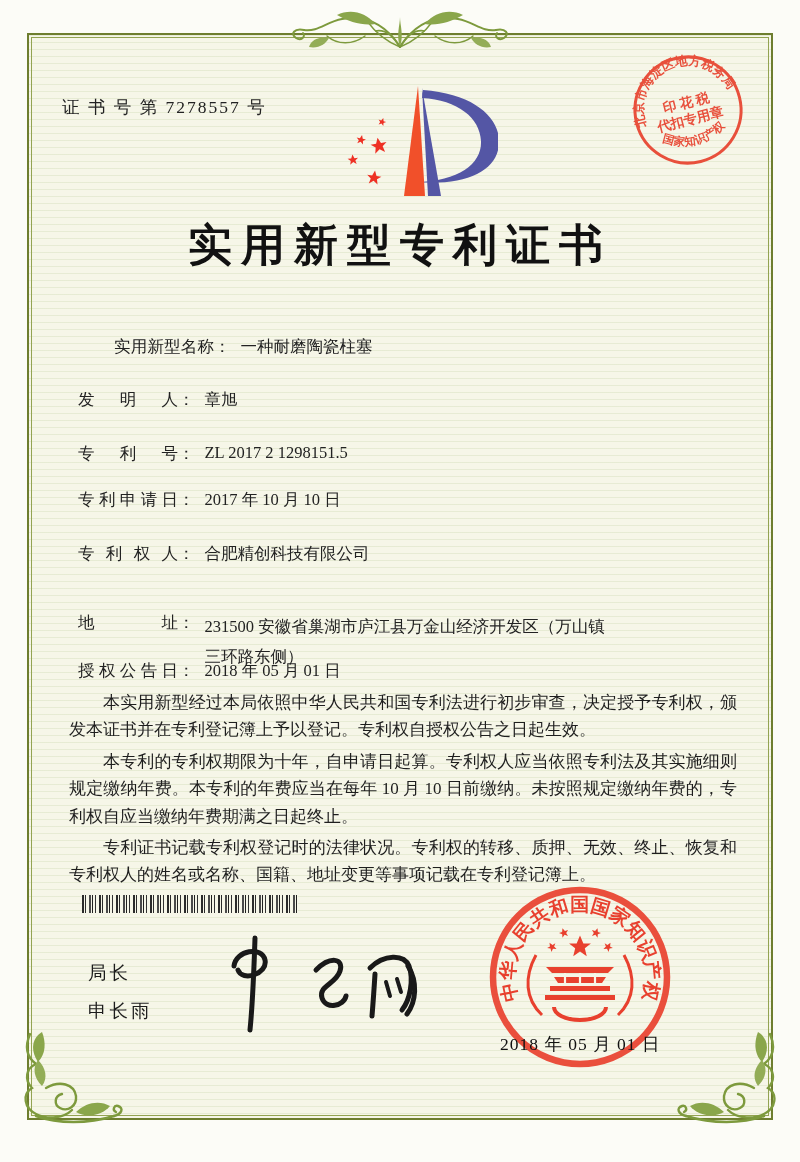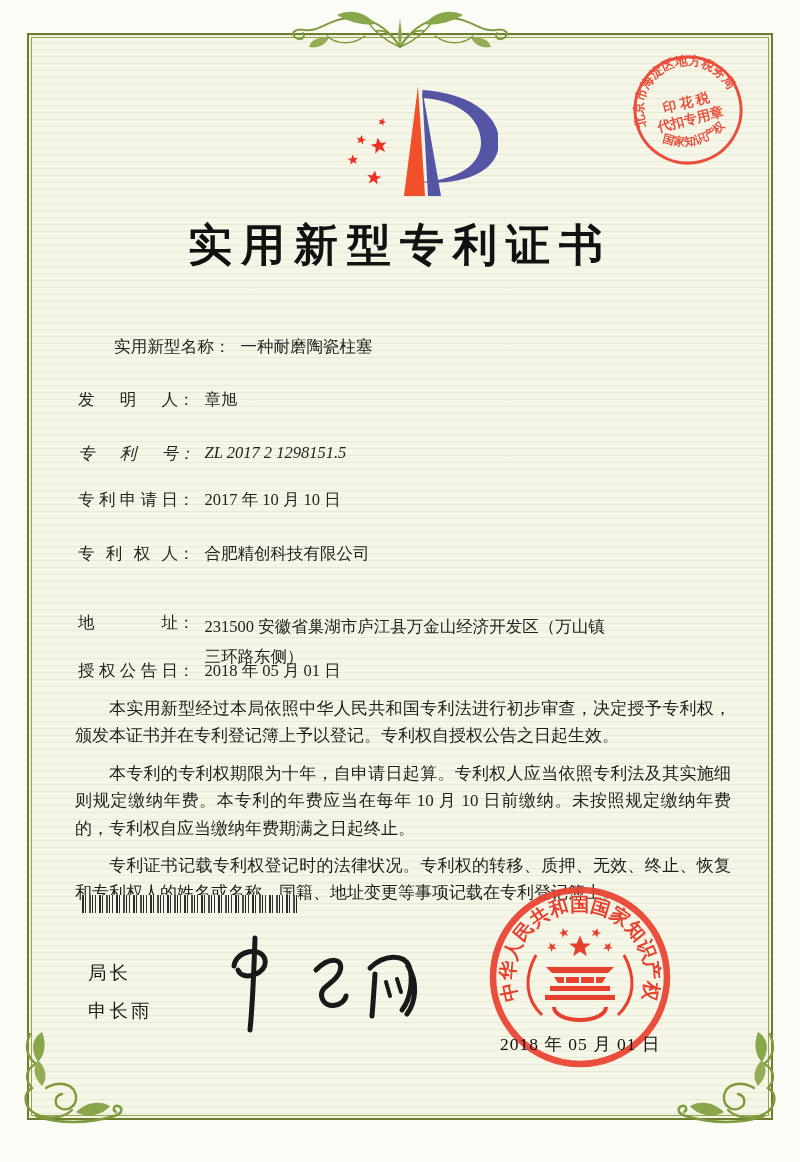--- a/index.html
+++ b/index.html
@@ -37,21 +37,21 @@
     vertical-align:top;
   }
   .row .colon{ display:inline-block; vertical-align:top; }
   .row .val{ display:inline-block; margin-left:10px; vertical-align:top; white-space:pre-line; max-width:520px; }
   .row .grp2{ position:absolute; left:402px; top:0; }
   .row .grp2 .lbl{ width:100px; }
   .body-text{
     position:absolute; left:65px; top:685px; width:676px;
     font-size:17px; line-height:27.4px; text-align:justify; color:#1e1e1e;
   }
-  .body-text p{ margin:10px; text-indent:2em; }
+  .body-text p{ margin:4px; text-indent:2em; }
   .barcode{
     position:absolute; left:82px; top:895px; width:216px; height:18px;
     background:repeating-linear-gradient(90deg,
       #2b2b2b 0 2px,#f6f6e8 2px 3px,#2b2b2b 3px 4px,#f6f6e8 4px 7px,
       #4a4a4a 7px 9px,#f6f6e8 9px 10px,#202020 10px 11px,#f6f6e8 11px 13px,
       #333 13px 14px,#f6f6e8 14px 17px);
   }
   .director{ position:absolute; left:88px; top:960px; font-size:18.5px; letter-spacing:3px; }
   .director-name{ position:absolute; left:88px; top:998px; font-size:18.5px; letter-spacing:3px; }
   .signature{ position:absolute; left:212px; top:928px; }
@@ -105,20 +105,21 @@
         <path d="M30,60 C44,52 58,56 60,68 C61,78 52,84 44,80 C38,77 38,68 46,66"></path>
         <path d="M20,88 C42,96 72,96 98,88"></path>
         <path d="M98,88 C106,86 108,80 102,78 C98,77 96,82 100,84"></path>
       </g>
       <path d="M22,34 C14,22 16,10 26,4 C30,14 30,26 22,34 Z" fill="#8aa64b"></path>
       <path d="M26,58 C18,50 16,40 22,32 C30,40 32,50 26,58 Z" fill="#93ad57"></path>
       <path d="M60,84 C70,74 84,72 94,78 C86,88 70,90 60,84 Z" fill="#8aa64b"></path>
     </g>
   </svg>
 
+  <div class="cert-no">证 书 号 第 7278557 号</div>
 
   <svg class="logo" width="170" height="126" viewBox="0 0 170 126">
     <defs>
       <path id="star" d="M0,-10 L2.94,-3.09 L9.51,-3.09 L4.19,1.18 L5.88,8.09 L0,3.82 L-5.88,8.09 L-4.19,1.18 L-9.51,-3.09 L-2.94,-3.09 Z"></path>
     </defs>
 
     <path d="M95,12 C147,16 172,40 171,65 C170,92 140,108 88,104 C132,103 154,85 153,63 C152,40 130,22 94,20 Z" fill="#5456a5"></path>
 
     <path d="M94,10 L100,118 L113,118 Z" fill="#5456a5"></path>
 
@@ -148,21 +149,21 @@
   </svg>
 
   <div class="title">实用新型专利证书</div>
 
   <div class="row" style="top:336px;margin-left:36px;">
     <span class="lbl">实用新型名称</span><span class="colon">：</span><span class="val">一种耐磨陶瓷柱塞</span>
   </div>
   <div class="row" style="top:389px;">
     <span class="lbl">发明人</span><span class="colon">：</span><span class="val">章旭</span>
   </div>
-  <div class="row" style="top:443px;font-style:italic;">
+  <div class="row" style="top:443px;">
     <span class="lbl">专利号</span><span class="colon">：</span><span class="val">ZL 2017 2 1298151.5</span>
   </div>
   <div class="row" style="top:489px;">
     <span class="lbl">专利申请日</span><span class="colon">：</span><span class="val">2017 年 10 月 10 日</span>
   </div>
   <div class="row" style="top:543px;">
     <span class="lbl">专利权人</span><span class="colon">：</span><span class="val">合肥精创科技有限公司</span>
   </div>
   <div class="row" style="top:612px;text-decoration:underline;">
     <span class="lbl">地址</span><span class="colon">：</span><span class="val" style="line-height:30px;">231500 安徽省巢湖市庐江县万金山经济开发区（万山镇

